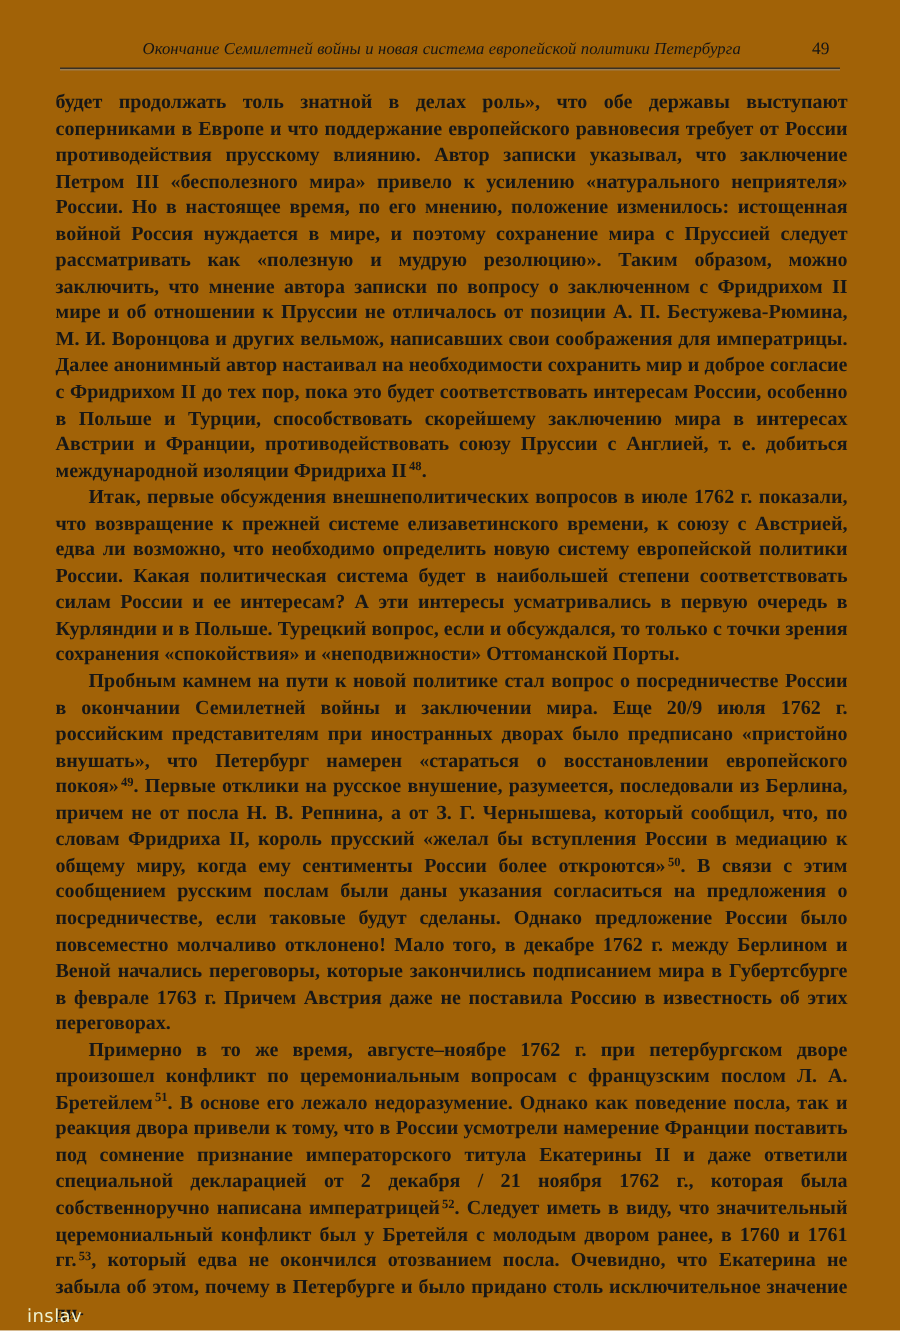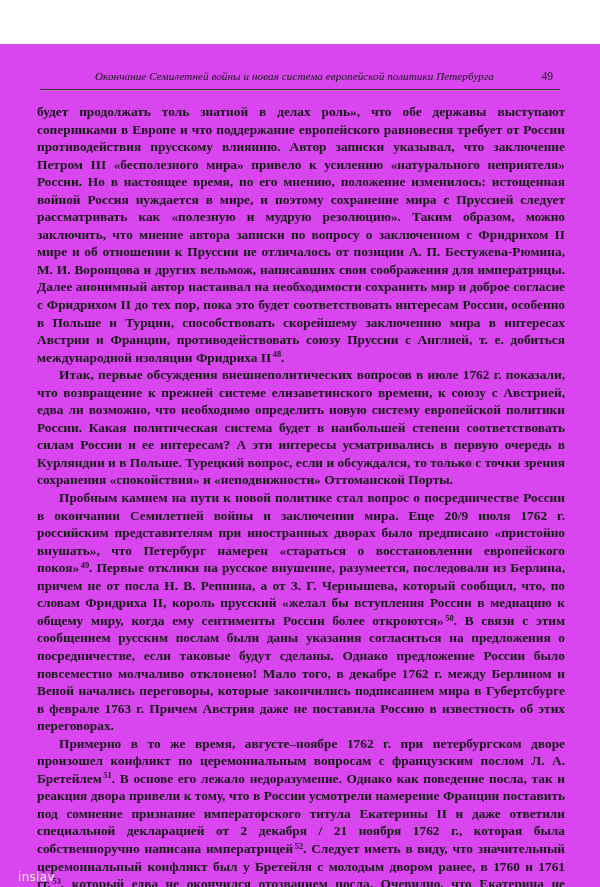--- a/index.html
+++ b/index.html
@@ -12,22 +12,21 @@
     height: 887px;
     position: relative;
     overflow: hidden;
     font-family: "Liberation Serif", "DejaVu Serif", serif;
     color: #1b1b1b;
   }
 
   .page {
     position: absolute;
     inset: 0;
-    background: #d946ef;
-    margin-top: 44px;
+    background: #a16207;
   }
 
   
   .running-head {
     position: absolute;
     left: 37px;
     right: 37px;
     top: 26px;
     height: 18px;
     display: flex;

